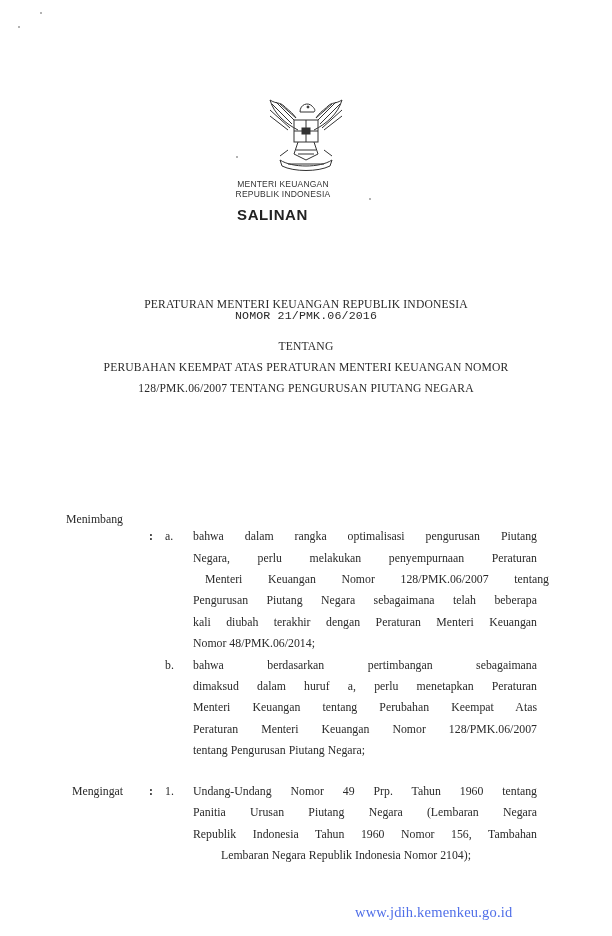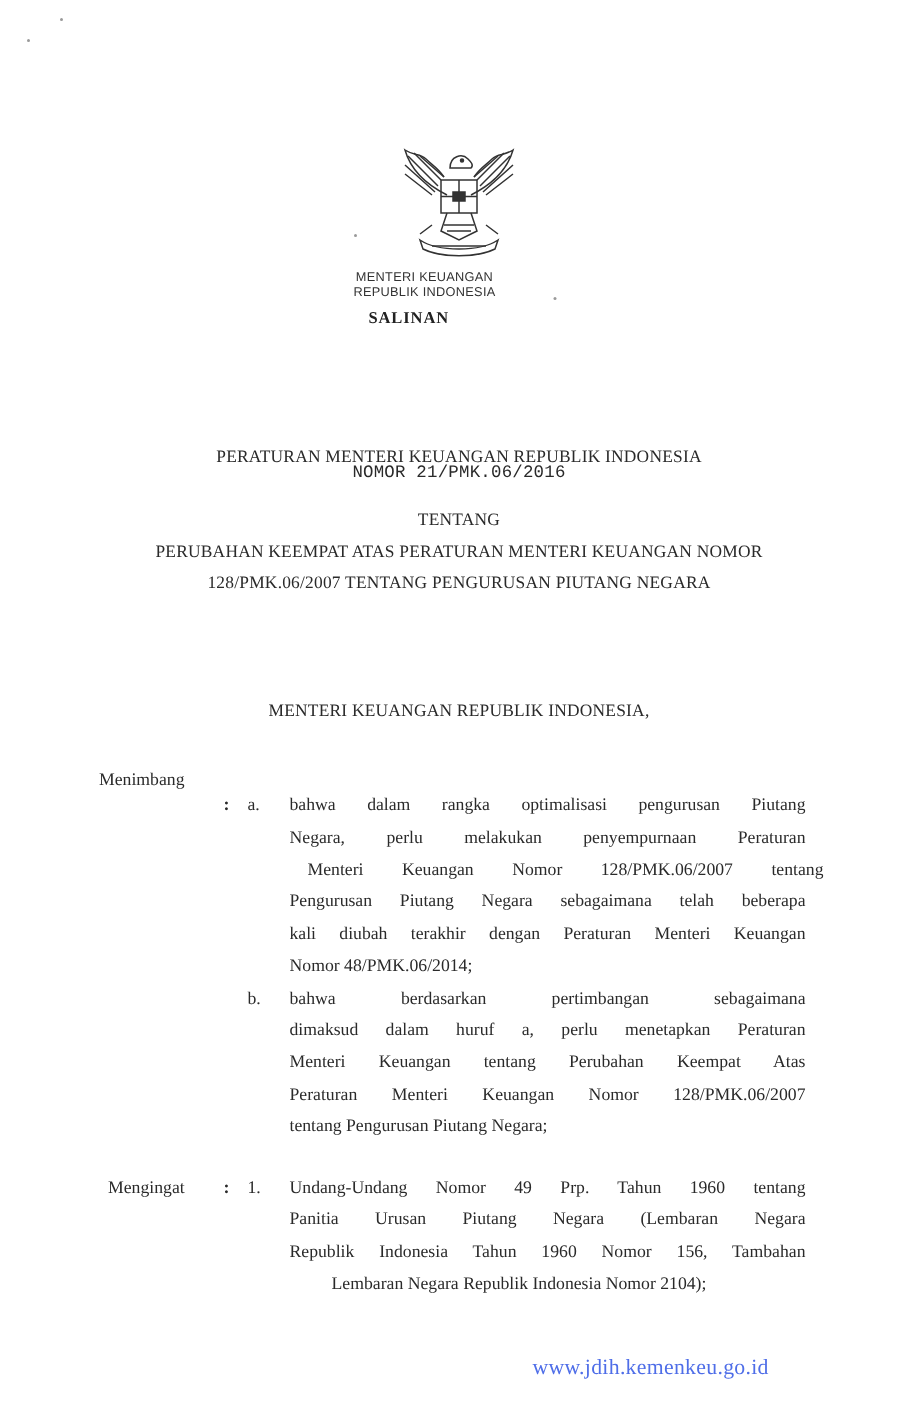--- a/index.html
+++ b/index.html
@@ -5,21 +5,21 @@
   html, body { margin: 0; padding: 0; background: #ffffff; }
   body { width: 612px; height: 936px; position: relative; overflow: hidden;
          font-family: "DejaVu Serif", "Liberation Serif", serif; color: #2a2a2a; }
   .page { position: absolute; left: 0; top: 0; width: 612px; height: 936px; }
   .speck { position: absolute; width: 2px; height: 2px; background: #9a9a9a; border-radius: 1px; }
   .emblem { position: absolute; left: 258px; top: 90px; width: 96px; height: 84px; }
   .hdr-sans { position: absolute; left: 0; width: 566px; text-align: center;
               font-family: "Liberation Sans", "DejaVu Sans", sans-serif;
               font-size: 8.5px; letter-spacing: 0.2px; color: #333; line-height: 10px; }
   .salinan { position: absolute; left: 0; width: 545px; text-align: center;
-             font-family: Liberation Serif, serif; font-weight: bold; font-size: 11px;
+             font-family: Liberation Sans, sans-serif; font-weight: bold; font-size: 15px;
              letter-spacing: 0.6px; color: #222; }
   .center { position: absolute; left: 0; width: 612px; text-align: center;
             font-family: "Liberation Serif", serif; font-size: 11.6px; letter-spacing: 0.15px;
             color: #2a2a2a; line-height: 14px; white-space: nowrap; }
   .section { position: absolute; left: 0; width: 612px; }
   .label { position: absolute; left: 66px; font-family: "Liberation Serif", serif; font-size: 11.8px; }
   .colon { position: absolute; left: 149px; font-family: "Liberation Serif", serif; font-size: 12px; font-weight: bold; }
   .marker { position: absolute; left: 165px; font-family: "Liberation Serif", serif; font-size: 11.8px; }
   .body-line { position: absolute; left: 193px; width: 344px; font-family: "Liberation Serif", serif;
                font-size: 11.8px; line-height: 14px; text-align: justify; text-align-last: justify;
@@ -68,21 +68,20 @@
   <div class="hdr-sans" style="top:179px;">MENTERI KEUANGAN</div>
   <div class="hdr-sans" style="top:189px;">REPUBLIK INDONESIA</div>
   <div class="salinan" style="top:206px;">SALINAN</div>
 
   <div class="center" style="top:298px;">PERATURAN MENTERI KEUANGAN REPUBLIK INDONESIA</div>
   <div class="center" style="top:309px;font-family:Liberation Mono, monospace;">NOMOR  21/PMK.06/2016</div>
   <div class="center" style="top:340px;">TENTANG</div>
   <div class="center" style="top:361px;">PERUBAHAN KEEMPAT ATAS PERATURAN MENTERI KEUANGAN NOMOR</div>
   <div class="center" style="top:382px;">128/PMK.06/2007 TENTANG PENGURUSAN PIUTANG NEGARA</div>
 
-  <div class="center" style="top:467px;">MENTERI KEUANGAN REPUBLIK INDONESIA,</div>
 
   <div class="section">
     <div class="label" style="top:512px;">Menimbang</div>
     <div class="colon" style="top:529px;">:</div>
 
     <div class="marker" style="top:529px;">a.</div>
     <div class="body-line" style="top:529px;">bahwa dalam rangka optimalisasi pengurusan Piutang</div>
     <div class="body-line" style="top:551px;">Negara, perlu melakukan penyempurnaan Peraturan</div>
     <div class="body-line" style="top:572px;margin-left:12px;">Menteri Keuangan Nomor 128/PMK.06/2007 tentang</div>
     <div class="body-line" style="top:593px;">Pengurusan Piutang Negara sebagaimana telah beberapa</div>

